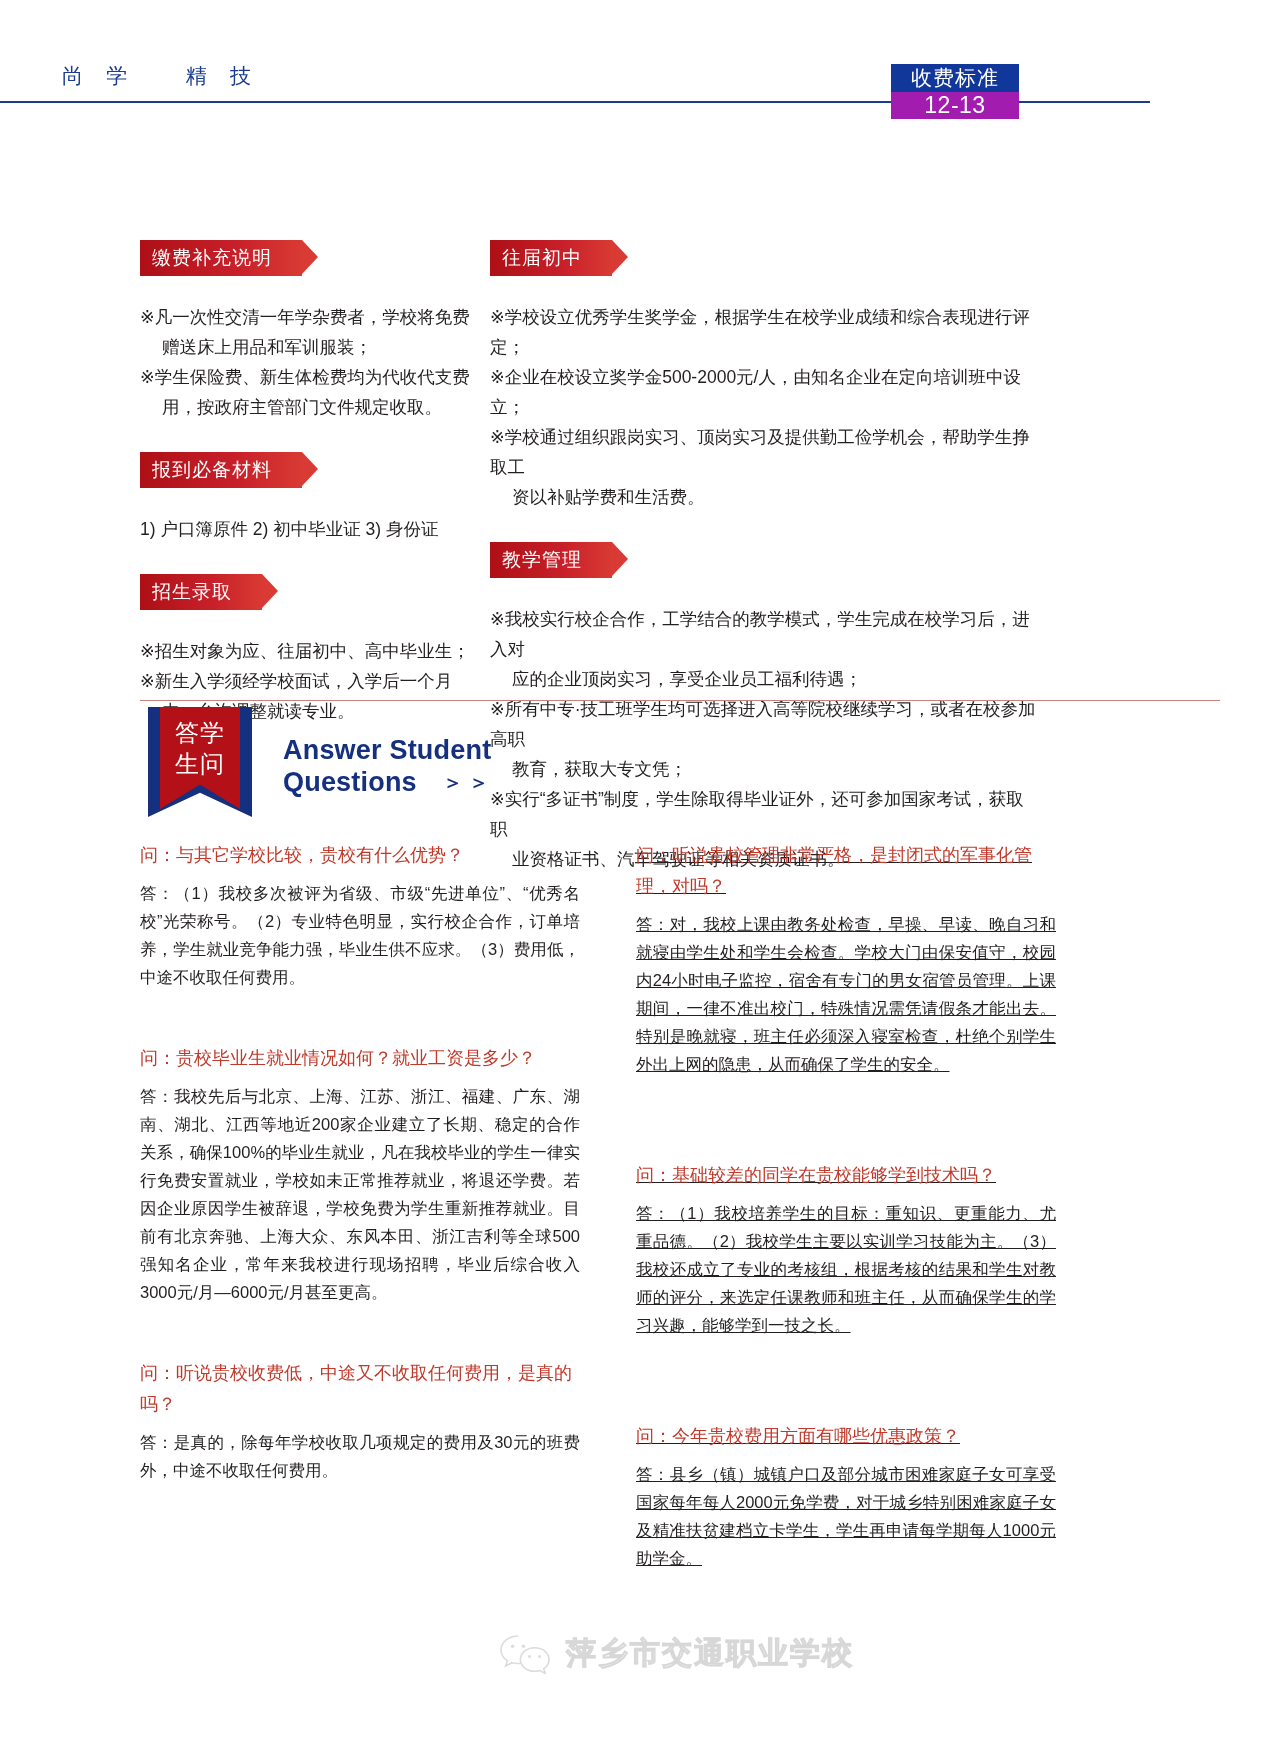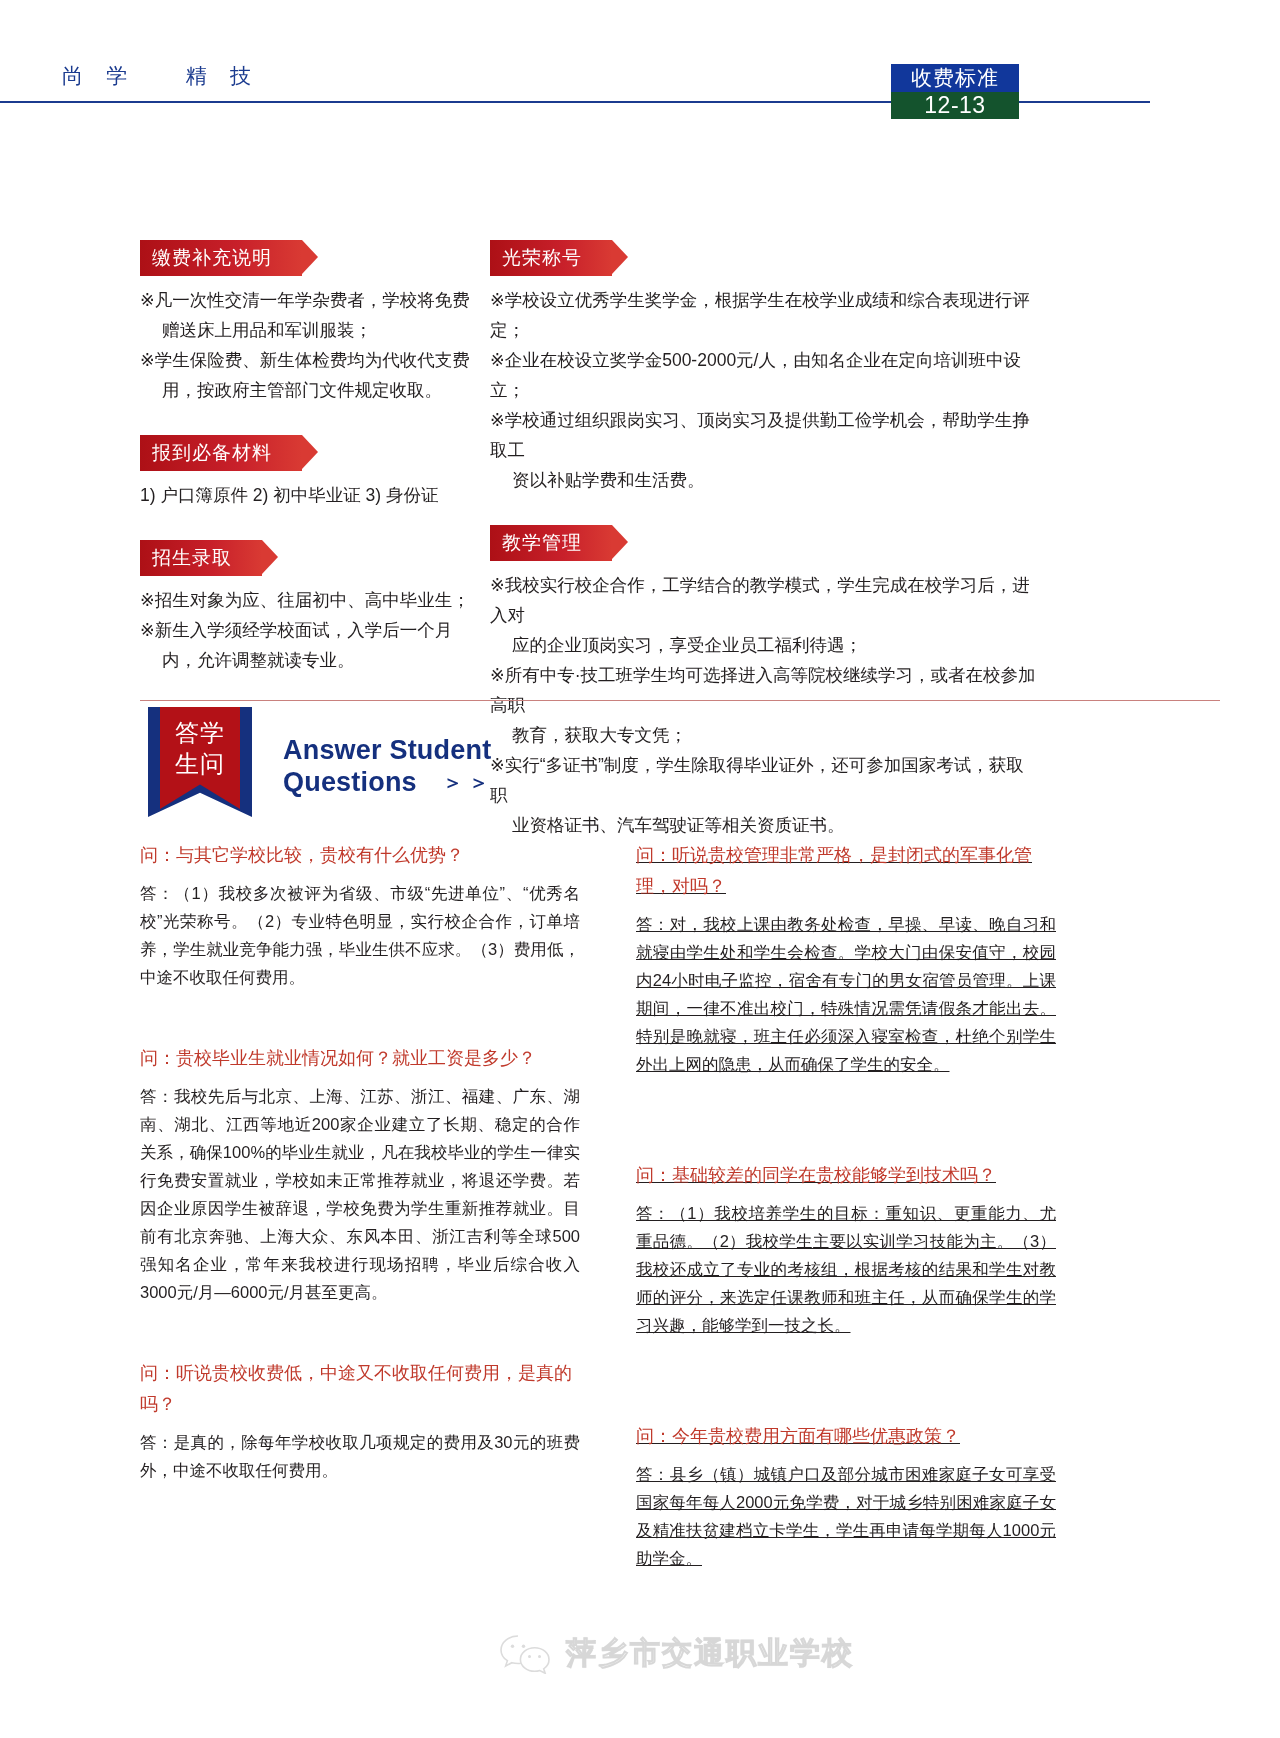--- a/index.html
+++ b/index.html
@@ -55,21 +55,21 @@
     background: #11379b;
     color: #ffffff;
     font-size: 21px;
     padding: 0 20px;
     display: flex;
     align-items: center;
     justify-content: center;
     letter-spacing: 1px;
   }
   .badge-page {
-    background: #14532d;
+    background: #a21caf;
     color: #ffffff;
     font-size: 23px;
     padding: 0 20px;
     display: flex;
     align-items: center;
     justify-content: center;
     letter-spacing: 0.5px;
   }
 
   
@@ -89,21 +89,21 @@
   .info-block { margin-bottom: 30px; }
 
   .tag-banner {
     display: inline-block;
     position: relative;
     background: linear-gradient(90deg, #ad1016 0%, #c8202a 60%, #d93a33 100%);
     color: #ffffff;
     font-size: 19px;
     line-height: 1;
     padding: 8px 30px 9px 12px;
-    margin-bottom: 9px;
+    margin-bottom: 26px;
     letter-spacing: 1px;
   }
   .tag-banner::after {
     content: "";
     position: absolute;
     right: -16px;
     top: 0;
     width: 0;
     height: 0;
     border-top: 17px solid transparent;
@@ -274,21 +274,21 @@
         <span class="info-line">※新生入学须经学校面试，入学后一个月</span>
         <span class="info-line indent">内，允许调整就读专业。</span>
       </div>
     </div>
 
   </div>
 
   <div class="info-col right">
 
     <div class="info-block">
-      <div class="tag-banner">光荣称号</div>
+      <div class="tag-banner">往届初中</div>
       <div class="info-lines">
         <span class="info-line">※学校设立优秀学生奖学金，根据学生在校学业成绩和综合表现进行评定；</span>
         <span class="info-line">※企业在校设立奖学金500-2000元/人，由知名企业在定向培训班中设立；</span>
         <span class="info-line">※学校通过组织跟岗实习、顶岗实习及提供勤工俭学机会，帮助学生挣取工</span>
         <span class="info-line indent">资以补贴学费和生活费。</span>
       </div>
     </div>
 
     <div class="info-block">
       <div class="tag-banner">教学管理</div>

